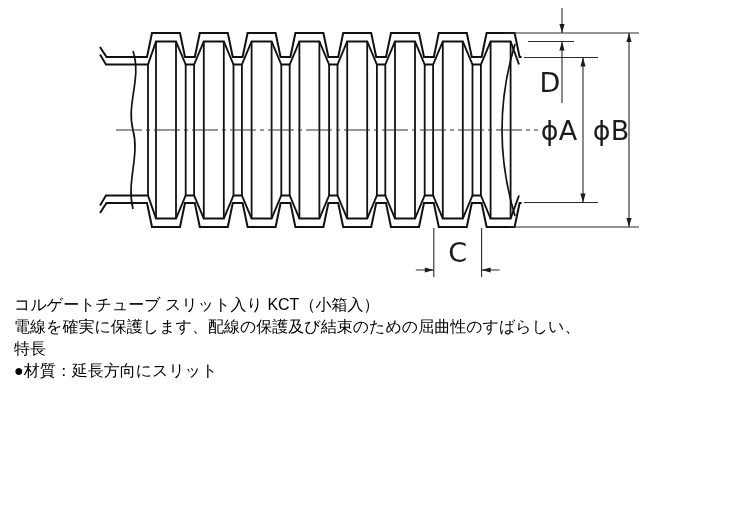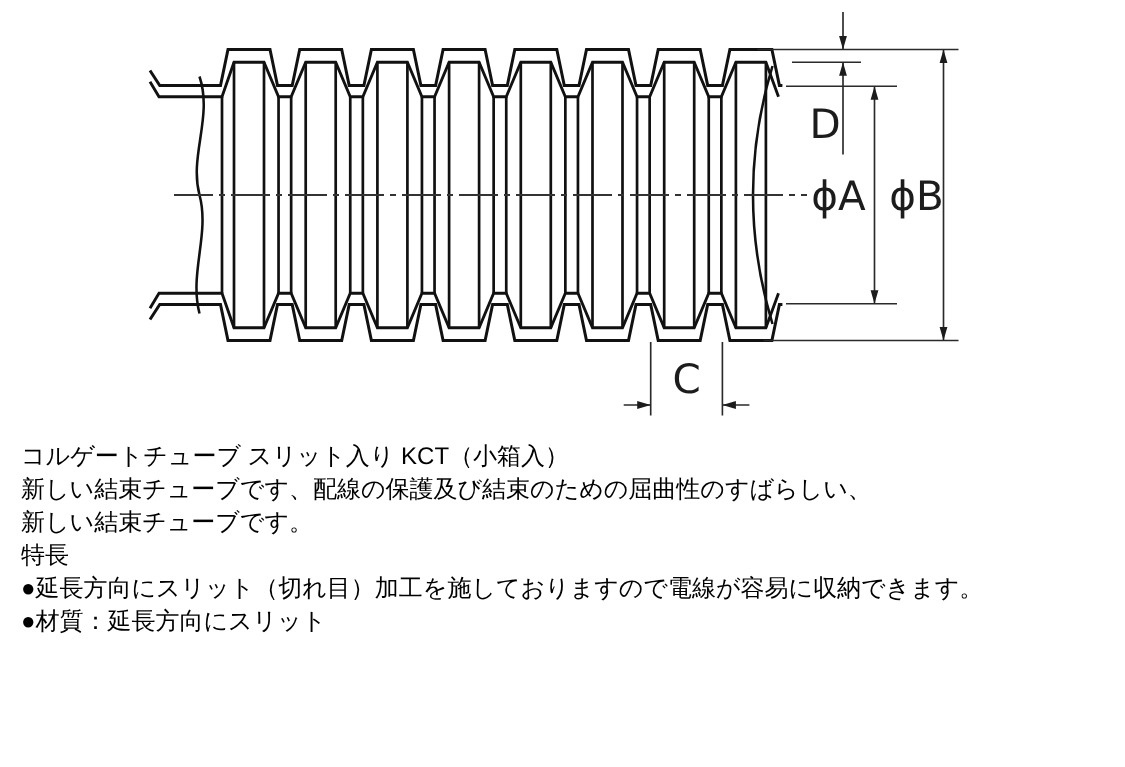--- a/index.html
+++ b/index.html
@@ -29,19 +29,17 @@
       <path id="dimlines" d="M562,8 V33 M562,41.5 V103 M583,57.5 V202.5 M629,33 V227 M415.79999999999995,270 H433.79999999999995 M481.59999999999997,270 H499.59999999999997"></path>
     </g>
     <path id="arrows" fill="#1c1c1c" stroke="none" d="M562,33 L559.4,24 L564.6,24 Z M562,41.5 L559.4,50.5 L564.6,50.5 Z M583,57.5 L580.4,66.5 L585.6,66.5 Z M583,202.5 L580.4,193.5 L585.6,193.5 Z M629,33 L626.4,42 L631.6,42 Z M629,227 L626.4,218 L631.6,218 Z M433.79999999999995,270 L424.79999999999995,267.4 L424.79999999999995,272.6 Z M481.59999999999997,270 L490.59999999999997,267.4 L490.59999999999997,272.6 Z "></path>
     <text class="dim-label" x="550" y="92" text-anchor="middle">D</text>
     <text class="dim-label" x="559" y="140" text-anchor="middle">ϕA</text>
     <text class="dim-label" x="611" y="140" text-anchor="middle">ϕB</text>
     <text class="dim-label" x="457.69999999999993" y="262" text-anchor="middle">C</text>
   </svg>
   <div id="desc">
     <div>コルゲートチューブ スリット入り KCT（小箱入）</div>
-    <div>新しい結束チューブです、配線の保護及び結束のための屈曲性のすばらしい、</div>
-    <div>新しい結束チューブです。</div>
+    <div>電線を確実に保護します、配線の保護及び結束のための屈曲性のすばらしい、</div>
     <div>特長</div>
-    <div>●延長方向にスリット（切れ目）加工を施しておりますので電線が容易に収納できます。</div>
     <div>●材質：延長方向にスリット</div>
   </div>
 </div>
 
 </body></html>

